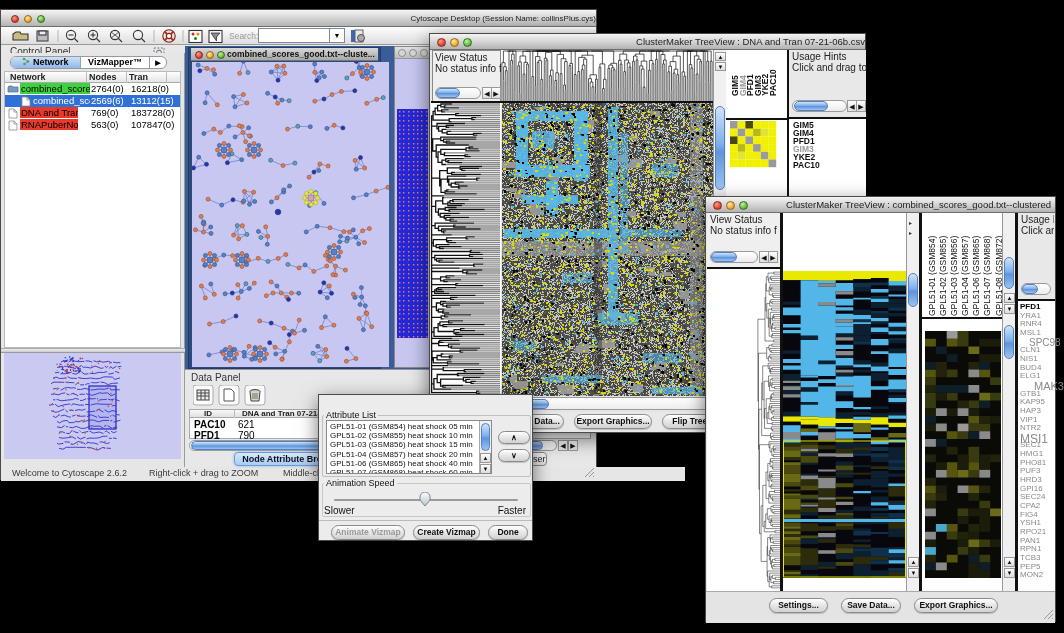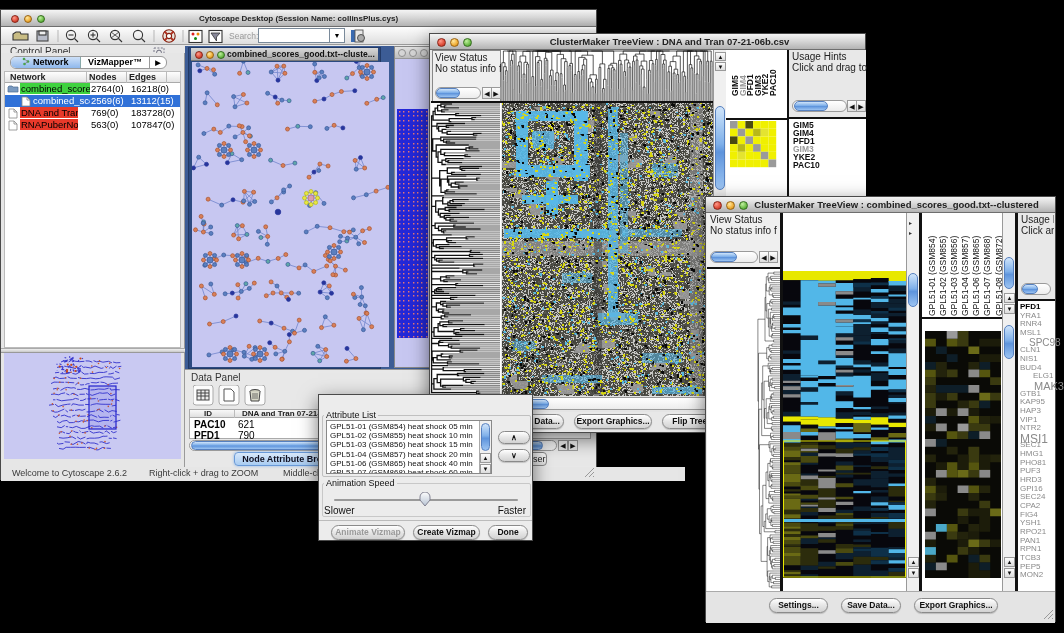--- a/index.html
+++ b/index.html
@@ -1,19 +1,19 @@
 <!DOCTYPE html>
 <html><head><meta charset="utf-8"><style>
 *{margin:0;padding:0;box-sizing:border-box}
 html,body{width:1064px;height:633px;background:#000;overflow:hidden;
  font-family:"Liberation Sans",sans-serif;position:relative}
 .win{position:absolute;background:#e8e8e8;border:1px solid #4a4a4a;box-shadow:0 6px 18px rgba(0,0,0,.55)}
 .tb{position:absolute;left:0;right:0;top:0;height:16px;
  background:linear-gradient(#f4f4f4,#d8d8d8 45%,#bdbdbd 85%,#b3b3b3);
- border-bottom:1px solid #6e6e6e;text-align:center;font-size:9.5px;font-weight:bold;color:#222;line-height:16px;white-space:nowrap;overflow:hidden}
+ border-bottom:1px solid #6e6e6e;text-align:right;font-size:9.5px;font-weight:normal;color:#222;line-height:16px;white-space:nowrap;overflow:hidden}
 .tl{position:absolute;top:4px;width:9px;height:9px;border-radius:50%}
 .tl.r{background:radial-gradient(circle at 35% 30%,#ff9a8a,#dd4b38 60%,#a03020);border:.5px solid #8a2418}
 .tl.y{background:radial-gradient(circle at 35% 30%,#ffe9a0,#f0ad36 60%,#b87a14);border:.5px solid #996414}
 .tl.g{background:radial-gradient(circle at 35% 30%,#c2f0a0,#6cbc48 60%,#3e8824);border:.5px solid #356e1e}
 .tl.o{background:#d6d6d6;border:.5px solid #909090}
 .abtn{position:absolute;height:15px;border:1px solid #8a8a8a;border-radius:8px;
  background:linear-gradient(#fff,#e8e8e8 45%,#d2d2d2);font-size:8.5px;font-weight:bold;color:#111;
  text-align:center;line-height:13px;box-shadow:0 1px 1px rgba(0,0,0,.18);white-space:nowrap;overflow:hidden}
 .sb{position:absolute;height:12px;border:1px solid #9a9a9a;border-radius:7px;background:linear-gradient(#fff,#ececec)}
 .sbth{position:absolute;height:10px;border-radius:5px;border:.5px solid #5580c0;
@@ -91,21 +91,21 @@
           <circle cx="2.5" cy="7" r="1.3" fill="#4a4"></circle>
           <path d="M2 2L6 4.5L2.5 7" stroke="#777" fill="none" stroke-width=".7"></path>
         </svg> Network</div>
       <div style="position:absolute;left:70px;top:0;width:68px;height:11px;text-align:center;line-height:11px">VizMapper™</div>
       <div style="position:absolute;left:138px;top:0;width:17px;height:11px;border-left:1px solid #999;text-align:center;line-height:11px;font-size:7px">▶</div>
     </div>
 <div style="position:absolute;left:3px;top:61px;width:177px;height:277px;background:#fff;border:1px solid #bbb">
 <div style="position:absolute;left:0;top:0;width:175px;height:11px;background:linear-gradient(#fefefe,#e4e4e4);border-bottom:1px solid #aaa;font-size:9px;font-weight:bold;color:#222">
         <span style="position:absolute;left:5px">Network</span>
         <span style="position:absolute;left:84px">Nodes</span>
-        <span style="position:absolute;left:124px">Edges</span>
+        <span style="position:absolute;left:124px">Tran</span>
         <i style="position:absolute;left:81px;top:0;width:1px;height:11px;background:#bbb"></i>
         <i style="position:absolute;left:121px;top:0;width:1px;height:11px;background:#bbb"></i>
         <i style="position:absolute;left:161px;top:0;width:1px;height:11px;background:#bbb"></i>
       </div>
 <div style="position:absolute;left:0;top:11px;width:175px;height:12px;font-size:9.5px;color:#000;">
         <svg width="12" height="10" style="position:absolute;left:2px;top:1px">
           <path d="M1 8V3l1-1h3l1 1h5v5z" fill="#7a9ac0" stroke="#4a6a90" stroke-width=".7"></path>
         </svg>
         <span style="position:absolute;left:15px;background:#3fd23f;padding:0 1px;max-width:70px;overflow:hidden;white-space:nowrap;display:inline-block">combined_scores,</span>
         <span style="position:absolute;left:86px">2764(0)</span>
@@ -1093,21 +1093,21 @@
     <div style="position:absolute;left:1px;top:362px;width:435px;height:16px;background:#e4e4e4">
       <div class="sb" style="left:72px;top:1px;width:209px;height:13px"></div>
       <div class="sbth" style="left:73px;top:2.5px;width:45px"></div>
     </div>
     <div class="abtn" style="left:8px;top:380px;width:60px">Settings...</div>
     <div class="abtn" style="left:78px;top:380px;width:56px">Save Data...</div>
     <div class="abtn" style="left:144px;top:380px;width:78px">Export Graphics...</div>
     <div class="abtn" style="left:232px;top:380px;width:84px">Flip Tree Nodes</div>
   </div>
 <div class="win" id="tv2" style="left:705px;top:196px;width:351px;height:426px">
-    <div class="tb" style="padding-left:44px;padding-right:12px">ClusterMaker TreeView : combined_scores_good.txt--clustered<div class="tl r" style="left:7px;top:3.5px"></div><div class="tl y" style="left:20px;top:3.5px"></div><div class="tl g" style="left:33px;top:3.5px"></div></div>
+    <div class="tb" style="padding-left:44px;padding-right:4px">ClusterMaker TreeView : combined_scores_good.txt--clustered<div class="tl r" style="left:7px;top:3.5px"></div><div class="tl y" style="left:20px;top:3.5px"></div><div class="tl g" style="left:33px;top:3.5px"></div></div>
     <div style="position:absolute;left:1px;top:16px;width:74px;height:56px;background:#efefef;border-right:1px solid #888;border-bottom:2px solid #111">
       <div class="txt" style="left:3px;top:1px;font-size:10px;color:#222">View Status</div>
       <div class="txt" style="left:3px;top:12px;font-size:10px;color:#222">No status info f</div>
       <div class="sb" style="left:3px;top:38px;width:48px;height:12px"></div>
       <div class="sbth" style="left:4px;top:39px;width:26px"></div>
       <div class="arr" style="left:52px;top:38px">◀</div>
       <div class="arr" style="left:61px;top:38px">▶</div>
     </div>
     <div style="position:absolute;left:1px;top:72px;width:74px;height:322px;background:#fff"><svg width="74" height="322" viewBox="0 0 74 322">
         <path d="M68.0 3.1H73.0M67.5 5.2H73.0M66.3 7.3H73.0M70.0 9.4H73.0M65.6 11.5H73.0M68.2 13.7H73.0M70.2 15.8H73.0M66.0 17.9H73.0M68.4 20.0H73.0M68.8 22.1H73.0M65.8 24.3H73.0M67.5 26.4H73.0M69.2 28.5H73.0M67.9 30.6H73.0M69.3 32.7H73.0M66.4 34.9H73.0M66.8 37.0H73.0M66.2 39.1H73.0M68.2 41.2H73.0M70.3 43.3H73.0M68.6 45.5H73.0M69.6 47.6H73.0M67.6 49.7H73.0M69.4 51.8H73.0M66.1 53.9H73.0M67.1 56.1H73.0M69.1 58.2H73.0M69.3 60.3H73.0M67.8 62.4H73.0M66.0 64.5H73.0M67.0 66.7H73.0M66.7 68.8H73.0M67.0 70.9H73.0M69.7 73.0H73.0M66.6 75.1H73.0M70.1 77.3H73.0M70.1 79.4H73.0M65.9 81.5H73.0M67.5 83.6H73.0M68.1 85.7H73.0M65.7 87.9H73.0M67.8 90.0H73.0M70.2 92.1H73.0M66.2 94.2H73.0M68.7 96.3H73.0M66.2 98.5H73.0M68.6 100.6H73.0M70.2 102.7H73.0M66.6 104.8H73.0M65.6 106.9H73.0M66.0 109.1H73.0M68.4 111.2H73.0M65.7 113.3H73.0M66.0 115.4H73.0M68.1 117.5H73.0M70.3 119.7H73.0M67.8 121.8H73.0M67.6 123.9H73.0M68.9 126.0H73.0M66.1 128.1H73.0M68.6 130.3H73.0M66.5 132.4H73.0M68.7 134.5H73.0M70.5 136.6H73.0M65.9 138.7H73.0M68.4 140.9H73.0M68.7 143.0H73.0M66.4 145.1H73.0M67.0 147.2H73.0M70.7 149.3H73.0M70.7 151.5H73.0M66.2 153.6H73.0M69.2 155.7H73.0M70.5 157.8H73.0M66.8 159.9H73.0M68.7 162.1H73.0M65.8 164.2H73.0M67.5 166.3H73.0M69.1 168.4H73.0M68.6 170.5H73.0M69.6 172.7H73.0M66.0 174.8H73.0M67.4 176.9H73.0M70.0 179.0H73.0M68.6 181.1H73.0M67.9 183.3H73.0M67.7 185.4H73.0M70.6 187.5H73.0M68.5 189.6H73.0M65.7 191.7H73.0M69.7 193.9H73.0M67.3 196.0H73.0M67.8 198.1H73.0M66.7 200.2H73.0M67.9 202.3H73.0M67.3 204.5H73.0M66.1 206.6H73.0M68.8 208.7H73.0M66.1 210.8H73.0M69.6 212.9H73.0M65.7 215.1H73.0M69.6 217.2H73.0M69.7 219.3H73.0M68.1 221.4H73.0M69.2 223.5H73.0M66.9 225.7H73.0M69.4 227.8H73.0M67.8 229.9H73.0M66.8 232.0H73.0M70.5 234.1H73.0M67.7 236.3H73.0M67.5 238.4H73.0M70.0 240.5H73.0M67.5 242.6H73.0M69.0 244.7H73.0M66.5 246.9H73.0M69.9 249.0H73.0M66.9 251.1H73.0M65.9 253.2H73.0M70.6 255.3H73.0M66.5 257.5H73.0M70.4 259.6H73.0M70.6 261.7H73.0M68.7 263.8H73.0M65.7 265.9H73.0M65.9 268.1H73.0M66.7 270.2H73.0M67.6 272.3H73.0M68.7 274.4H73.0M70.5 276.5H73.0M67.4 278.7H73.0M66.3 280.8H73.0M68.5 282.9H73.0M66.3 285.0H73.0M66.0 287.1H73.0M68.4 289.3H73.0M69.2 291.4H73.0M65.9 293.5H73.0M67.9 295.6H73.0M69.2 297.7H73.0M69.5 299.9H73.0M67.6 302.0H73.0M70.1 304.1H73.0M66.5 306.2H73.0M69.3 308.3H73.0M69.6 310.5H73.0M70.1 312.6H73.0M68.1 314.7H73.0M66.1 316.8H73.0M65.8 318.9H73.0" stroke="#222" stroke-width="0.5" fill="none"></path>
@@ -1182,21 +1182,21 @@
     <div style="position:absolute;left:312px;top:102px;width:37px;height:2px;background:#111"></div>
     <div style="position:absolute;left:312px;top:104px;width:37px;height:290px;background:#fff">
       <div class="txt" style="left:2px;top:1.0px;font-size:8px;color:#000;font-weight:bold">PFD1</div>
       <div class="txt" style="left:2px;top:9.7px;font-size:8px;color:#8a8a8a">YRA1</div>
       <div class="txt" style="left:2px;top:18.3px;font-size:8px;color:#8a8a8a">RNR4</div>
       <div class="txt" style="left:2px;top:27.0px;font-size:8px;color:#8a8a8a">MSL1</div>
       <div class="txt" style="left:11px;top:35.6px;font-size:10px;color:#8a8a8a">SPC98</div>
       <div class="txt" style="left:2px;top:44.2px;font-size:8px;color:#8a8a8a">CLN1</div>
       <div class="txt" style="left:2px;top:52.9px;font-size:8px;color:#8a8a8a">NIS1</div>
       <div class="txt" style="left:2px;top:61.6px;font-size:8px;color:#8a8a8a">BUD4</div>
-      <div class="txt" style="left:15px;top:70.2px;font-size:8px;color:#8a8a8a">ELG1</div>
+      <div class="txt" style="left:2px;top:70.2px;font-size:8px;color:#8a8a8a">ELG1</div>
       <div class="txt" style="left:16px;top:78.9px;font-size:11px;color:#8a8a8a">MAK31</div>
       <div class="txt" style="left:2px;top:87.5px;font-size:8px;color:#8a8a8a">GTB1</div>
       <div class="txt" style="left:2px;top:96.2px;font-size:8px;color:#8a8a8a">KAP95</div>
       <div class="txt" style="left:2px;top:104.8px;font-size:8px;color:#8a8a8a">HAP3</div>
       <div class="txt" style="left:2px;top:113.5px;font-size:8px;color:#8a8a8a">VIP1</div>
       <div class="txt" style="left:2px;top:122.1px;font-size:8px;color:#8a8a8a">NTR2</div>
       <div class="txt" style="left:2px;top:130.8px;font-size:12px;color:#8a8a8a">MSI1</div>
       <div class="txt" style="left:2px;top:139.4px;font-size:8px;color:#8a8a8a">SEC1</div>
       <div class="txt" style="left:2px;top:148.1px;font-size:8px;color:#8a8a8a">HMG1</div>
       <div class="txt" style="left:2px;top:156.7px;font-size:8px;color:#8a8a8a">PHO81</div>

